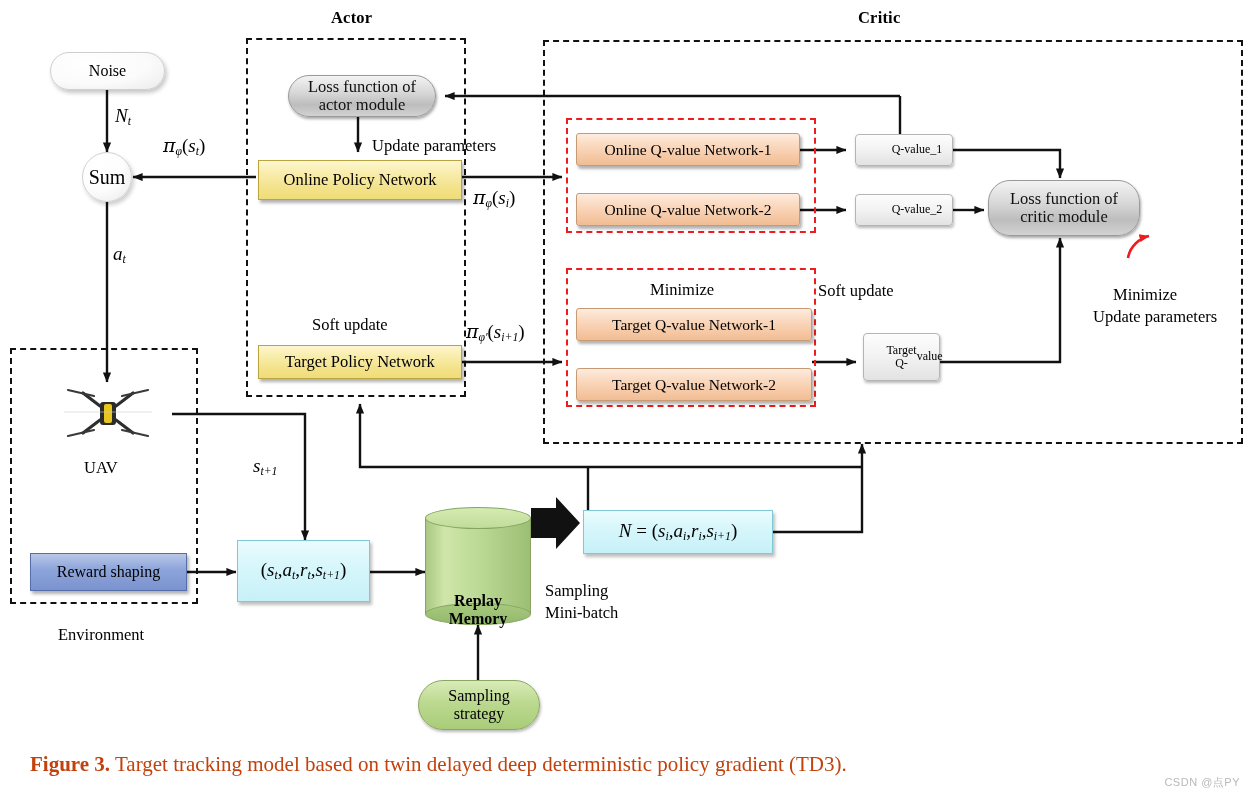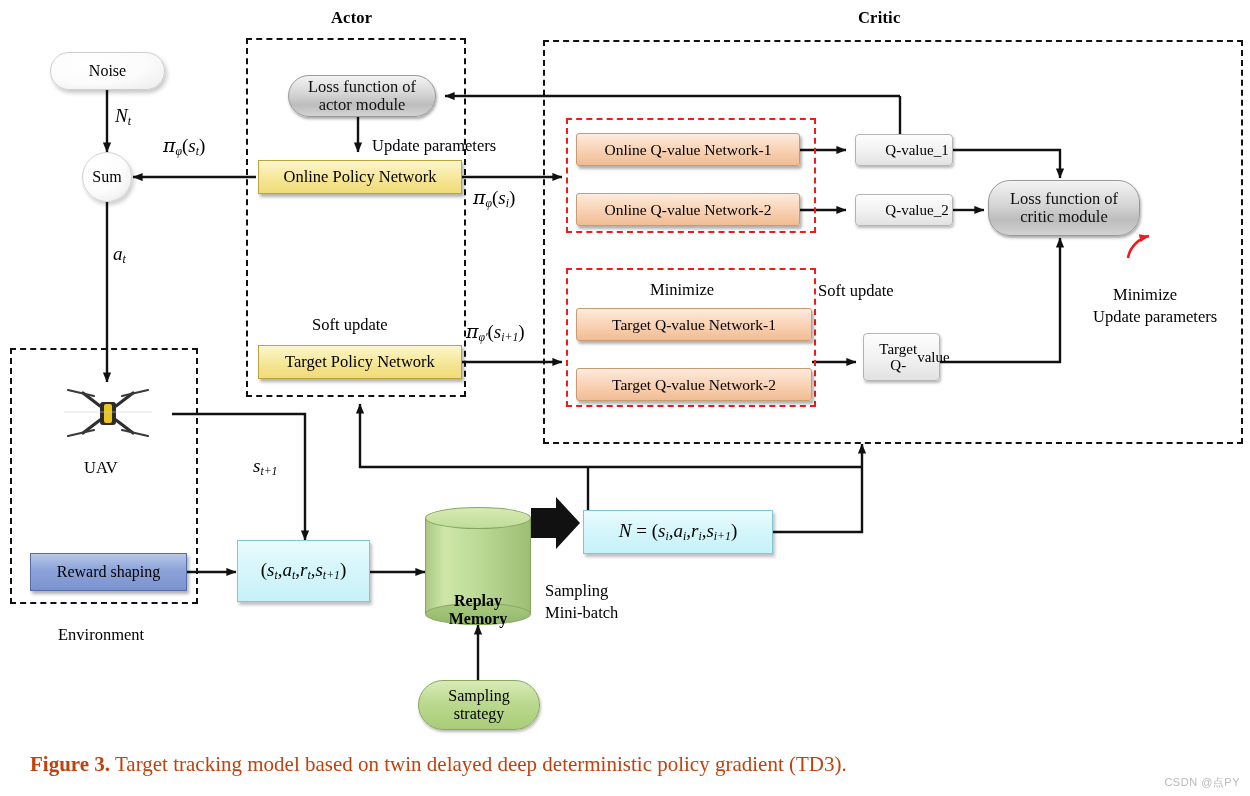--- a/index.html
+++ b/index.html
@@ -50,21 +50,21 @@
     box-shadow: 2px 3px 3px rgba(0,0,0,.3);
     font-size: 15.5px;
   }
 
   
   .whitebox {
     background: linear-gradient(180deg,#fdfdfd 0%, #f2f2f2 50%, #e2e2e2 100%);
     border: 1px solid #b5b5b5;
     border-radius: 4px;
     box-shadow: 1px 2px 3px rgba(0,0,0,.28);
-    font-size: 15px; line-height: 1.1; padding-left: 26px;
+    font-size: 12px; line-height: 1.1; padding-left: 26px;
   }
 
   
   .cyanbox {
     background: linear-gradient(180deg,#eafcfe 0%, #d6f6fb 45%, #c6f1f8 100%);
     border: 1px solid #7fc9d6;
     box-shadow: 2px 3px 3px rgba(0,0,0,.25);
     font-size: 18px;
   }
 
@@ -92,21 +92,21 @@
     border-radius: 24px;
     box-shadow: 2px 3px 4px rgba(0,0,0,.22);
     font-size: 16px;
   }
   
   .whitecircle {
     background: radial-gradient(circle at 35% 30%, #ffffff 0%, #fdfdfd 50%, #e8e8e8 100%);
     border: 1px solid #d2d2d2;
     border-radius: 50%;
     box-shadow: 2px 3px 4px rgba(0,0,0,.2);
-    font-size: 16px;
+    font-size: 20px;
   }
 
   
   .dash-black { position:absolute; border: 2.5px dashed #111; }
   .dash-red   { position:absolute; border: 2.5px dashed #ee1c1c; }
 
   .plainlabel { position:absolute; font-size: 16.5px; white-space: nowrap; }
   .mathlabel  { position:absolute; font-size: 19px; white-space: nowrap; font-family:"Liberation Serif", serif; }
   .mi { font-style: italic; }
   .sub { font-size: .62em; vertical-align: -0.28em; font-style: italic; }
@@ -267,21 +267,21 @@
     <span>Reward shaping</span>
   </div>
 
   <div class="node greybox" style="left:288px; top:75px; width:148px; height:42px; flex-direction:column;">
     <span>Loss function of</span>
     <span>actor module</span>
   </div>
 
   <div class="plainlabel" style="left:372px; top:136px;">Update parameters</div>
 
-  <div class="node yellowbox" style="left:258px; top:160px; width:204px; height:34px;">
+  <div class="node yellowbox" style="left:258px; top:160px; width:204px; height:40px;">
     <span>Online Policy Network</span>
   </div>
 
   <div class="plainlabel" style="left:312px; top:315px;">Soft update</div>
 
   <div class="node yellowbox" style="left:258px; top:345px; width:204px; height:34px;">
     <span>Target Policy Network</span>
   </div>
 
   <div class="node orangebox" style="left:576px; top:133px; width:224px; height:33px;">

